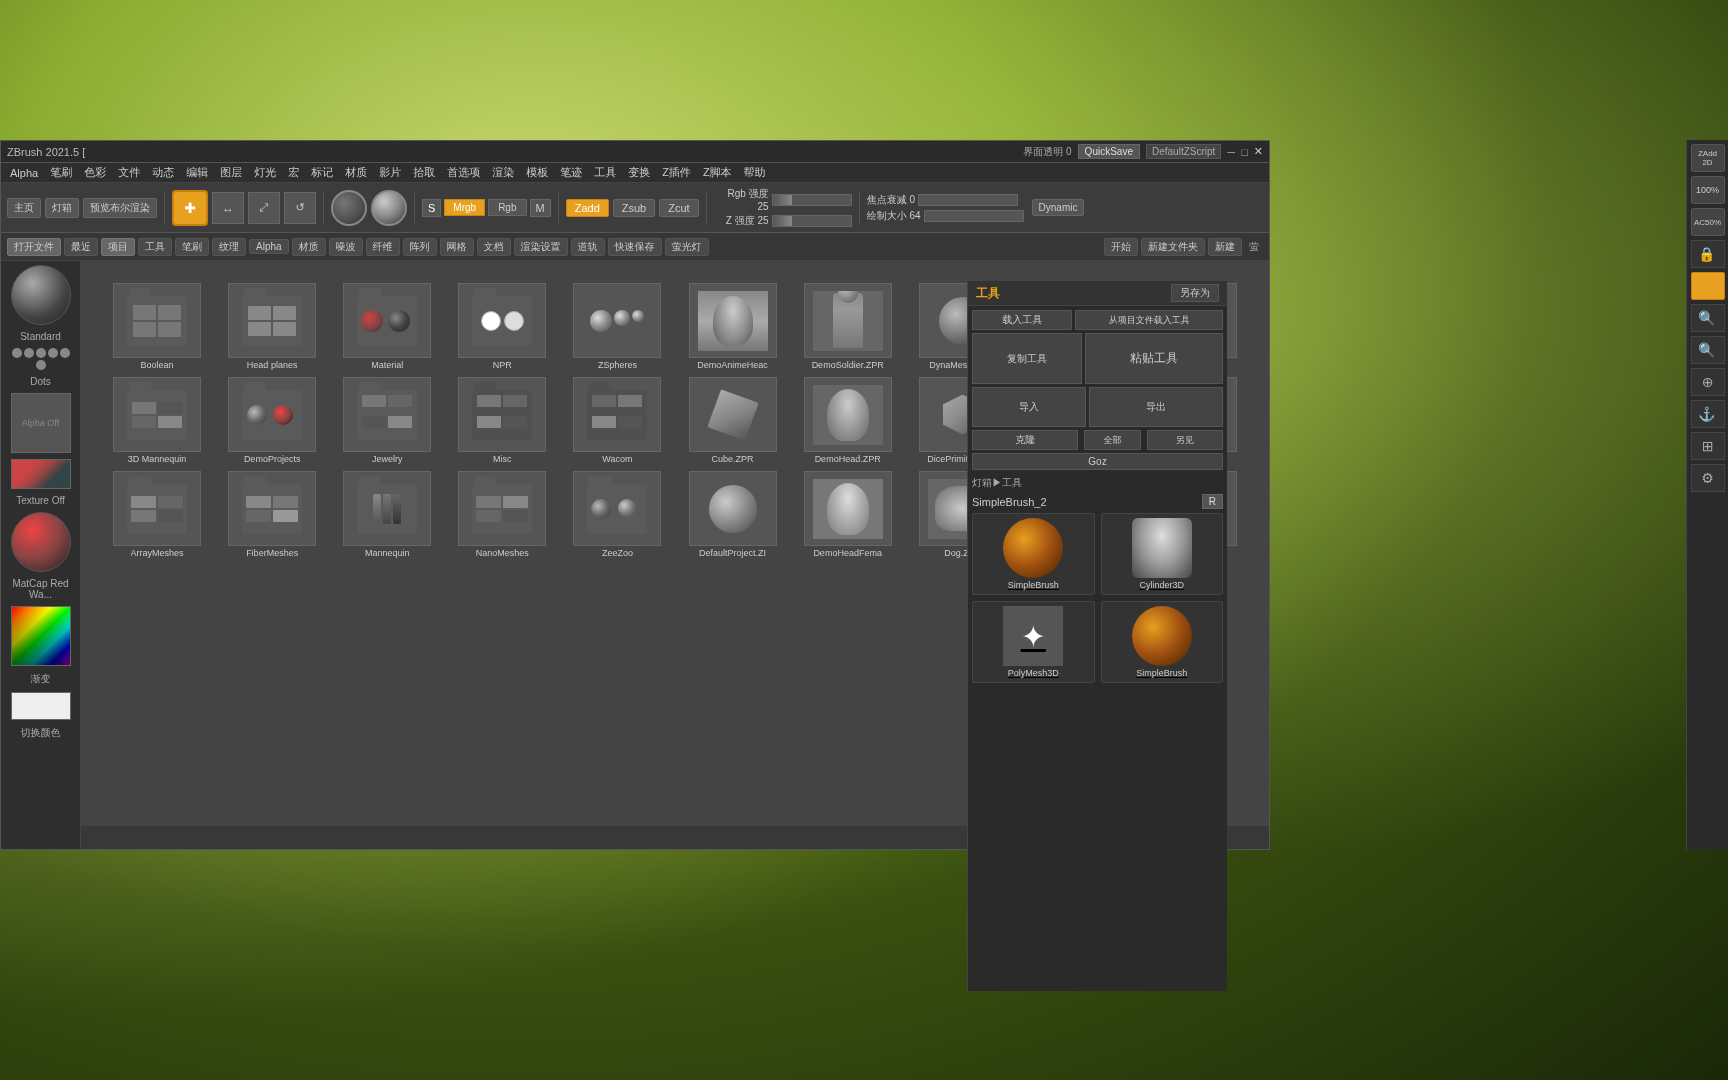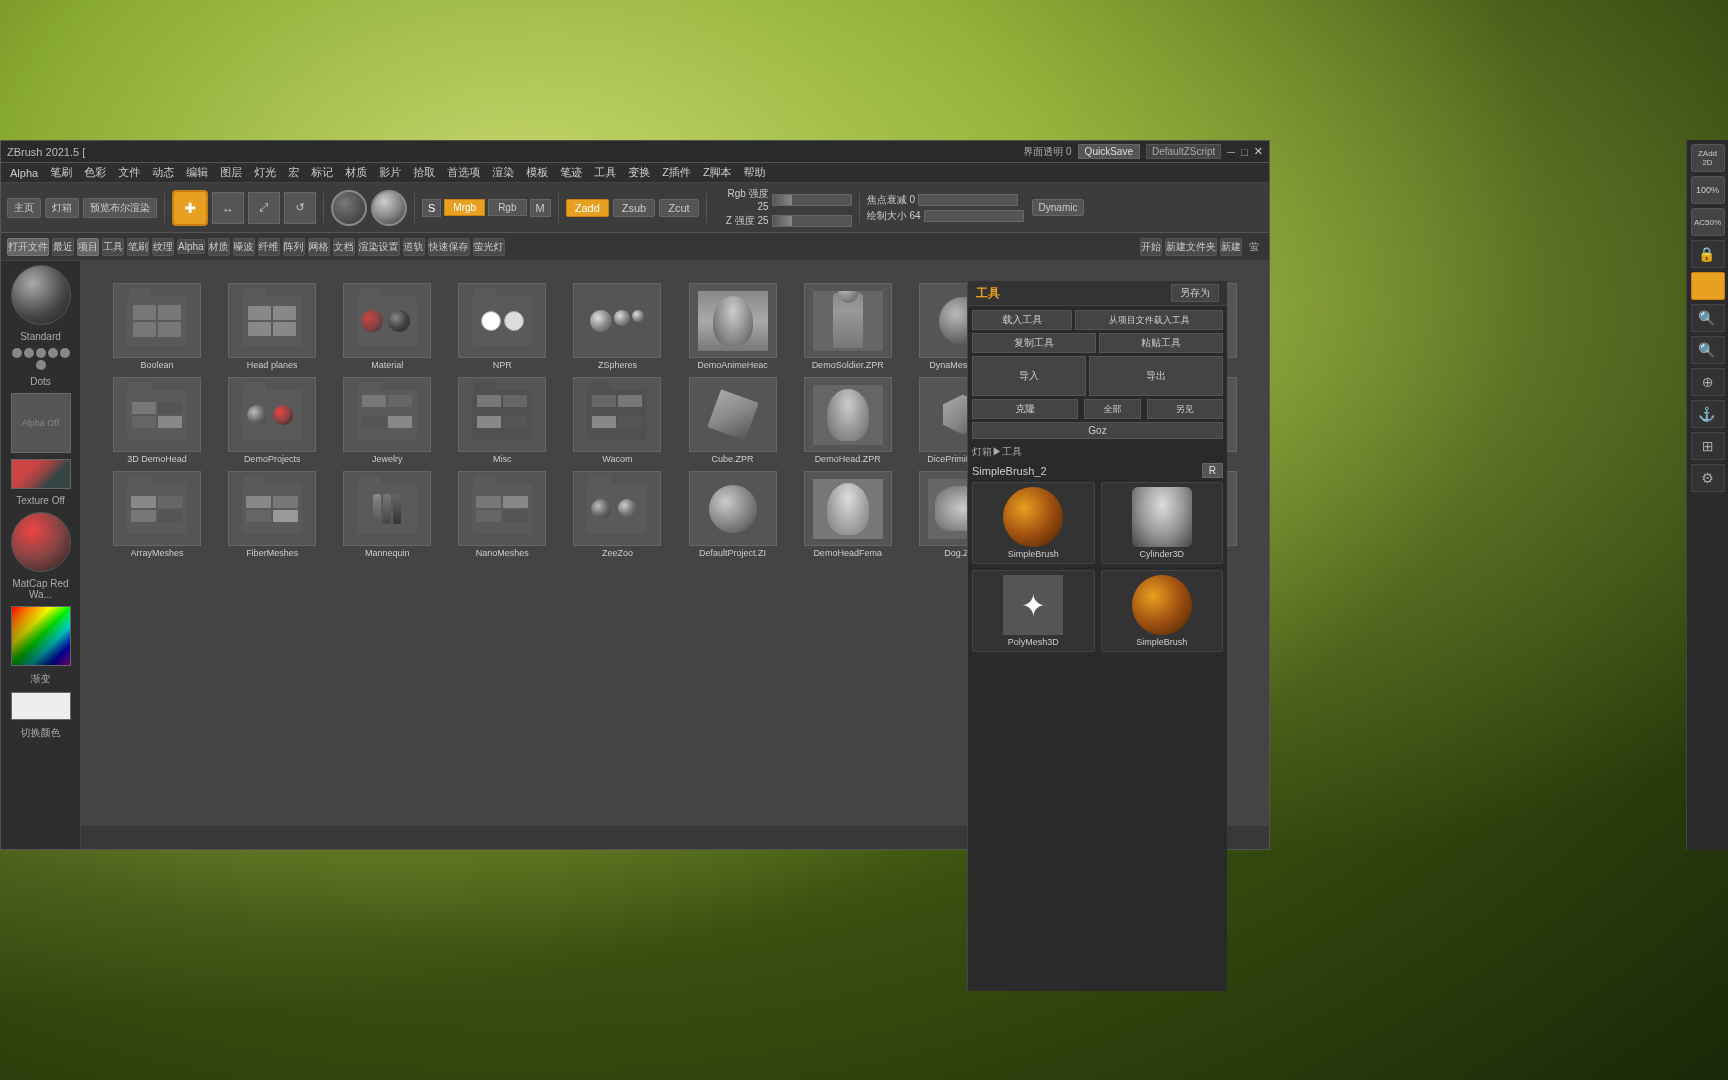--- a/index.html
+++ b/index.html
@@ -230,21 +230,21 @@
       background: #363636;
       display: flex;
       align-items: center;
       padding: 0 6px;
       gap: 3px;
       border-bottom: 1px solid #444;
     }
     .sub-btn {
       color: #ccc;
       font-size: 10px;
-      padding: 1px 0;
+      padding: 1px 6px;
       background: #4a4a4a;
       border: 1px solid #555;
       cursor: pointer;
       border-radius: 2px;
     }
     .sub-btn.highlight {
       background: #666;
       border-color: #777;
     }
 
@@ -768,21 +768,21 @@
             <div style="width:60px;height:50px;background:#5a5a5a;border-radius:3px;position:relative;">
               <div style="position:absolute;top:-8px;left:2px;width:22px;height:10px;background:#5a5a5a;border-radius:2px 2px 0 0;"></div>
               <div style="display:grid;grid-template-columns:1fr 1fr;gap:2px;padding:5px;height:100%;align-content:center;">
                 <div style="background:#777;height:12px;"></div>
                 <div style="background:#555;height:12px;"></div>
                 <div style="background:#666;height:12px;"></div>
                 <div style="background:#888;height:12px;"></div>
               </div>
             </div>
           </div>
-          <span class="project-name">3D DemoHead</span>
+          <span class="project-name">3D Mannequin</span>
         </div>
 
         <div class="project-item">
           <div class="project-thumb">
             <div style="width:60px;height:50px;background:#5a5a5a;border-radius:3px;position:relative;">
               <div style="position:absolute;top:-8px;left:2px;width:22px;height:10px;background:#5a5a5a;border-radius:2px 2px 0 0;"></div>
               <div style="display:grid;grid-template-columns:1fr 1fr;gap:2px;padding:5px;height:100%;align-content:center;">
                 <div style="width:20px;height:20px;background:radial-gradient(circle at 35% 35%,#bbb,#666 50%,#333);border-radius:50%;"></div>
                 <div style="width:20px;height:20px;background:radial-gradient(circle at 35% 35%,#e44,#844 50%,#311);border-radius:50%;"></div>
               </div>
@@ -1010,21 +1010,21 @@
       </div>
       <div class="tools-content">
 
         <div style="display:flex;flex-direction:column;gap:3px;margin-bottom:6px;">
           <div style="display:flex;gap:3px;">
             <button style="flex:1;background:#444;border:1px solid #555;color:#ccc;padding:2px;font-size:10px;cursor:pointer;">载入工具</button>
             <button style="flex:1.5;background:#444;border:1px solid #555;color:#ccc;padding:2px;font-size:9px;cursor:pointer;">从项目文件载入工具</button>
           </div>
           <div style="display:flex;gap:3px;">
             <button style="flex:1;background:#444;border:1px solid #555;color:#ccc;padding:2px;font-size:10px;cursor:pointer;">复制工具</button>
-            <button style="flex:1;background:#444;border:1px solid #555;color:#ccc;padding:2px;font-size:10px;cursor:pointer;">粘贴工具</button>
+            <button style="flex:1;background:#444;border:1px solid #555;color:#ccc;padding:16px;font-size:12px;cursor:pointer;">粘贴工具</button>
           </div>
           <div style="display:flex;gap:3px;">
             <button style="flex:1;background:#444;border:1px solid #555;color:#ccc;padding:2px;font-size:10px;cursor:pointer;">导入</button>
             <button style="flex:1;background:#444;border:1px solid #555;color:#ccc;padding:12px;font-size:10px;cursor:pointer;">导出</button>
           </div>
           <div style="display:flex;gap:6px;">
             <button style="flex:1;background:#444;border:1px solid #555;color:#ccc;padding:2px;font-size:10px;cursor:pointer;">克隆</button>
             <button style="flex:0.5;background:#444;border:1px solid #555;color:#ccc;padding:2px;font-size:9px;cursor:pointer;">全部</button>
             <button style="flex:0.7;background:#444;border:1px solid #555;color:#ccc;padding:2px;font-size:9px;cursor:pointer;">另见</button>
           </div>
@@ -1033,21 +1033,21 @@
           </div>
         </div>
 
         <div style="color:#aaa;font-size:10px;margin-bottom:4px;">灯箱▶工具</div>
 
         <div style="display:flex;justify-content:space-between;align-items:center;margin-bottom:4px;">
           <span style="color:#ccc;font-size:11px;">SimpleBrush_2</span>
           <span style="background:#555;color:#ddd;padding:1px 6px;font-size:10px;border:1px solid #666;">R</span>
         </div>
 
-        <div style="display:grid;grid-template-columns:1fr 1fr;gap:6px;">
+        <div style="display:grid;grid-template-columns:1fr 1fr;gap:6px;text-decoration:underline;">
           <div class="tool-card">
             <div style="width:60px;height:60px;border-radius:50%;background:radial-gradient(circle at 35% 35%, #e8a020, #a05010 50%, #402000);"></div>
             <span class="tool-card-label">SimpleBrush</span>
           </div>
           <div class="tool-card">
             <div style="width:60px;height:60px;background:radial-gradient(ellipse at 50% 30%, #ddd, #999 50%, #444);border-radius:6px;"></div>
             <span class="tool-card-label">Cylinder3D</span>
           </div>
           <div class="tool-card">
             <div style="width:60px;height:60px;background:#555;display:flex;align-items:center;justify-content:center;font-size:30px;color:#fff;">✦</div>

